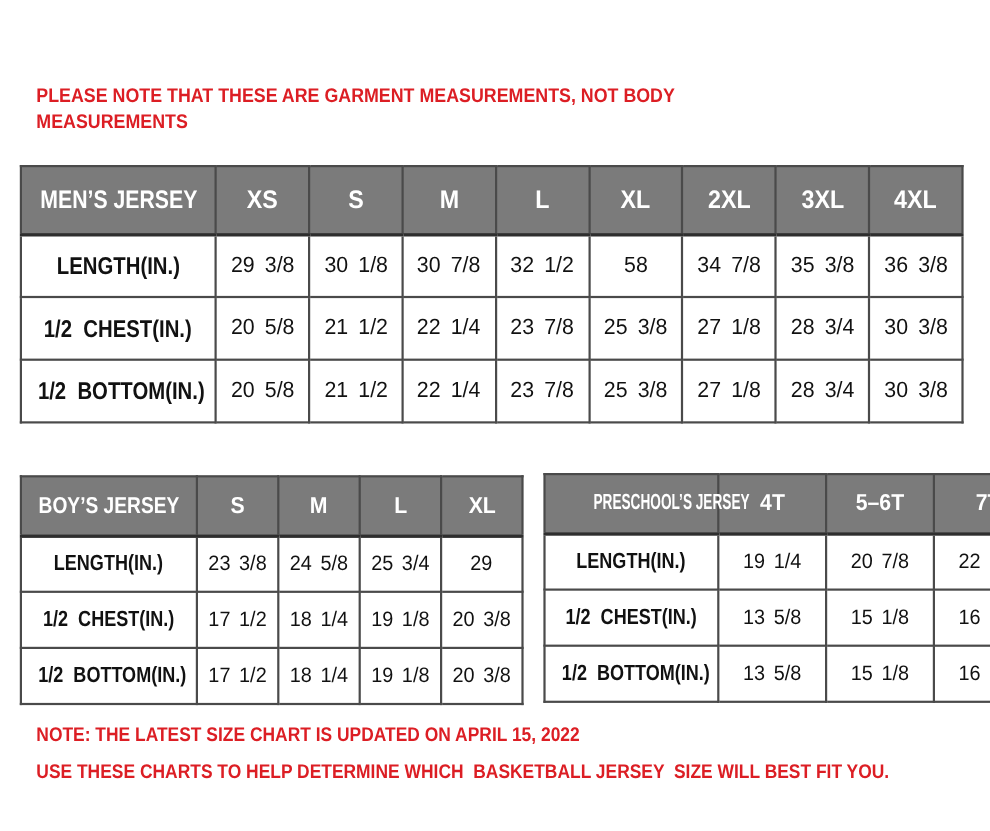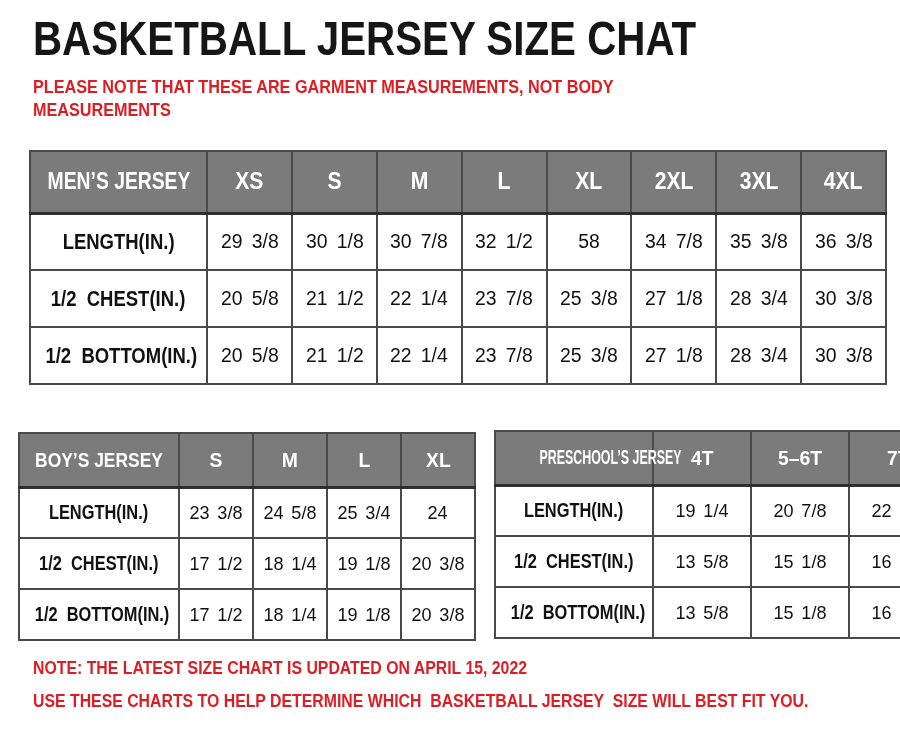--- a/index.html
+++ b/index.html
@@ -39,21 +39,21 @@
     transform: scaleX(0.9);
     transform-origin: left center;
   }
   .sub1 { top: 76px; }
   .sub2 { top: 99px; }
   .note1 { top: 657px; transform: scaleX(0.88); }
   .note2 { top: 690px; transform: scaleX(0.88); }
 
   
   .tbl-wrap { position: absolute; }
-  .w-main { left: 29px; top: 150px; width: 858px; }
+  .w-main { left: 18px; top: 150px; width: 858px; }
   .w-boys { left: 18px; top: 432px; width: 458px; }
   .w-pre  { left: 494px; top: 430px; width: 454px; }
 
   table.tbl {
     width: 100%;
     border-collapse: collapse;
     table-layout: fixed;
     border: 1px solid #303030;
   }
   table.tbl th, table.tbl td {
@@ -84,21 +84,20 @@
   .th-corner-pre  { font-size: 20px; font-weight: bold; transform: scaleX(0.62); }
   .th-size-sm     { font-size: 21px; font-weight: bold; transform: scaleX(0.92); }
   .lbl-sm         { font-size: 20px; font-weight: bold; transform: scaleX(0.82); color: #111; }
   .val-sm         { font-size: 19px; transform: scaleX(0.95); word-spacing: 3px; color: #111; }
 </style>
 </head>
 <body>
 
 <div class="page">
 
-  <h1 class="title"><span class="ct">BASKETBALL JERSEY SIZE CHAT</span></h1>
 
   <div class="red-line sub1">PLEASE NOTE THAT THESE ARE GARMENT MEASUREMENTS, NOT BODY</div>
   <div class="red-line sub2">MEASUREMENTS</div>
 
   <div class="tbl-wrap w-main">
     <table class="tbl">
       <colgroup>
           <col style="width:177px">
           <col span="8">
         </colgroup>
@@ -167,21 +166,21 @@
           <th><span class="ct th-size-sm">L</span></th>
           <th><span class="ct th-size-sm">XL</span></th>
         </tr>
       </thead>
       <tbody>
         <tr>
           <td><span class="ct lbl-sm">LENGTH(IN.)</span></td>
           <td><span class="ct val-sm">23 3/8</span></td>
           <td><span class="ct val-sm">24 5/8</span></td>
           <td><span class="ct val-sm">25 3/4</span></td>
-          <td><span class="ct val-sm">24</span></td>
+          <td><span class="ct val-sm">29</span></td>
         </tr>
         <tr>
           <td><span class="ct lbl-sm">1/2  CHEST(IN.)</span></td>
           <td><span class="ct val-sm">17 1/2</span></td>
           <td><span class="ct val-sm">18 1/4</span></td>
           <td><span class="ct val-sm">19 1/8</span></td>
           <td><span class="ct val-sm">20 3/8</span></td>
         </tr>
         <tr>
           <td><span class="ct lbl-sm">1/2  BOTTOM(IN.)</span></td>

